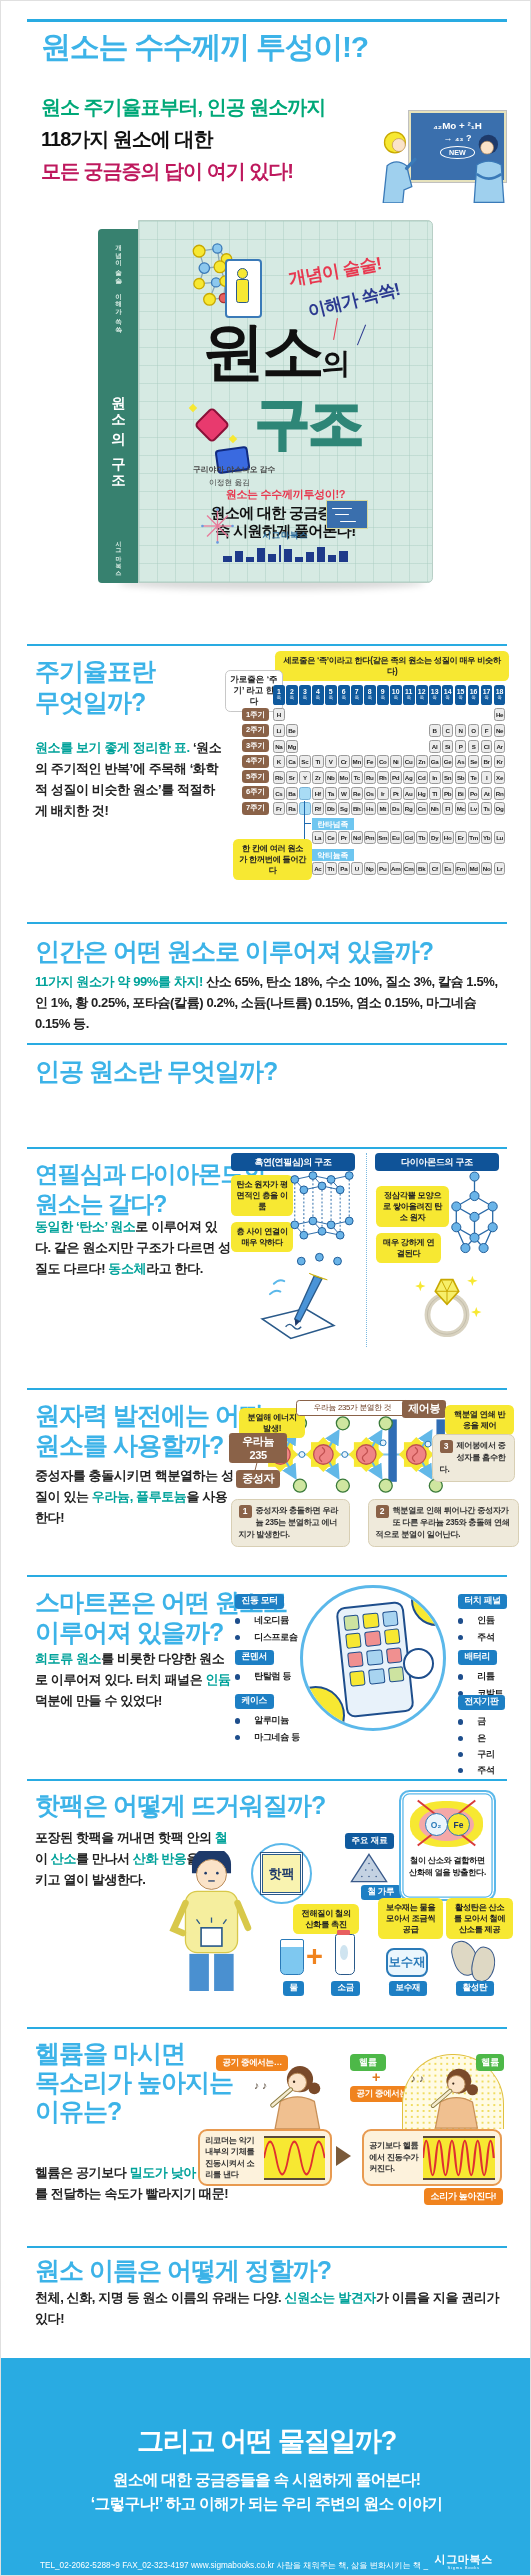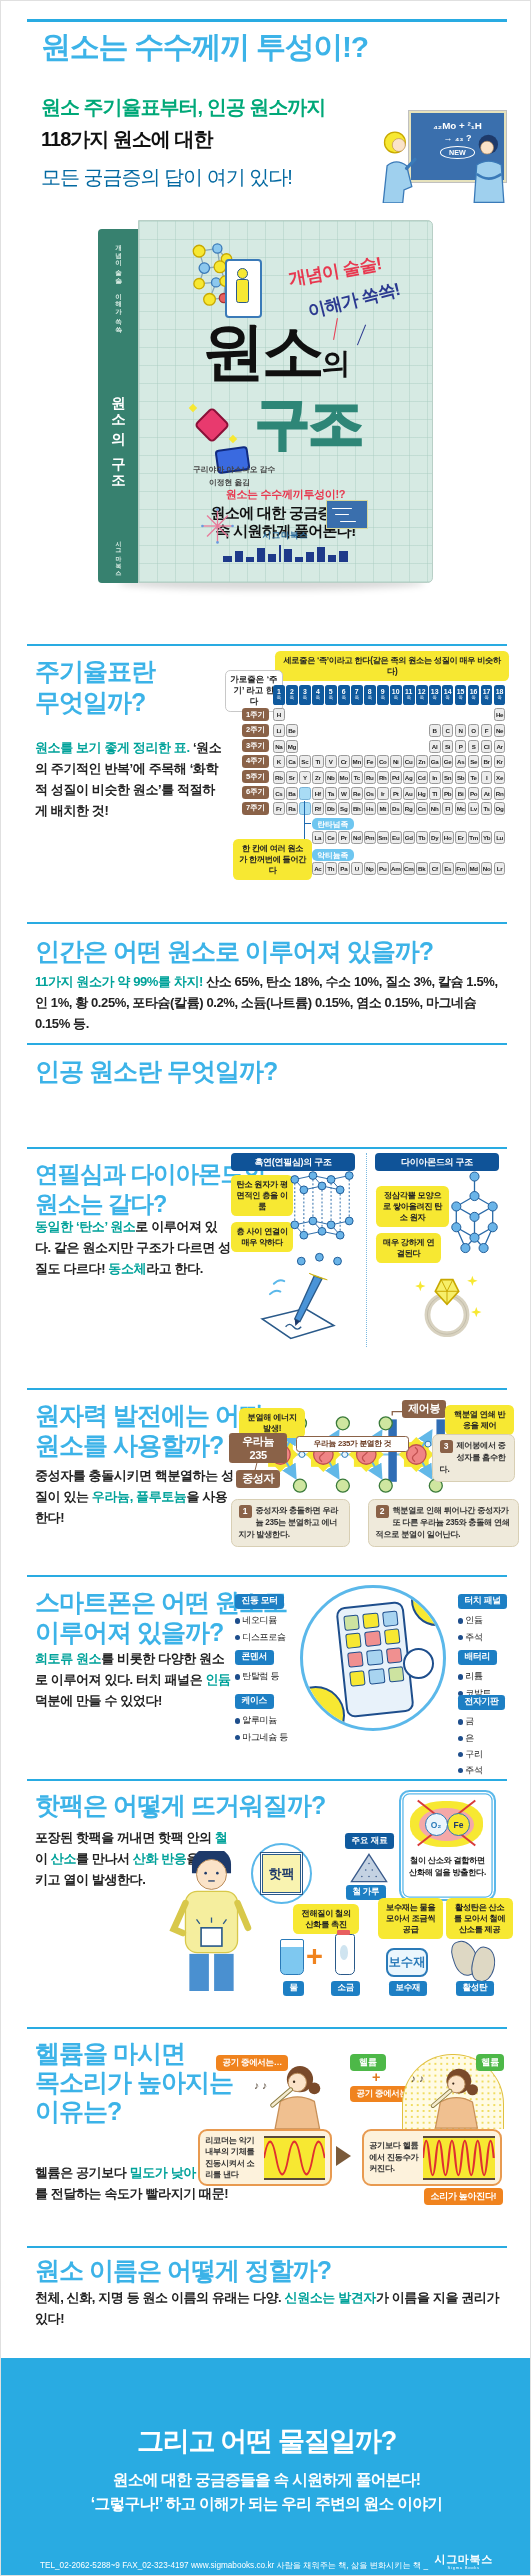--- a/index.html
+++ b/index.html
@@ -10,21 +10,21 @@
   .rule{position:absolute;left:26px;width:480px;height:2px;background:#29abe2;}
   .h{position:absolute;left:34px;font-size:25px;font-weight:800;color:#3cb3e8;
      letter-spacing:-1px;line-height:1.12;white-space:nowrap;}
   .body-txt{position:absolute;left:34px;font-size:13px;font-weight:600;color:#222;
      line-height:1.62;letter-spacing:-0.4px;}
   .tl{color:#00a29a;font-weight:800;}
   
   .hdr-title{position:absolute;left:40px;top:26px;font-size:30px;font-weight:800;color:#3cb3e8;letter-spacing:-1.3px;}
   .hdr-sub{position:absolute;left:40px;top:93px;font-size:20px;font-weight:800;color:#00a878;letter-spacing:-1px;}
   .hdr-b1{position:absolute;left:40px;top:125px;font-size:20px;font-weight:800;color:#111;letter-spacing:-1px;}
-  .hdr-b2{position:absolute;left:40px;top:157px;font-size:20px;font-weight:400;color:#0369a1;letter-spacing:-1px;margin-top:6px;}
+  .hdr-b2{position:absolute;left:40px;top:157px;font-size:20px;font-weight:700;color:#be185d;letter-spacing:-1px;}
   .board{position:absolute;left:408px;top:110px;width:93px;height:67px;background:#3a6fad;
          border:2px solid #e6e2bc;outline:0.7px solid #c0c0c0;color:#fff;text-align:center;}
   .board .l1{margin-top:6.5px;font-size:9.8px;font-weight:700;}
   .board .l2{margin-top:2.6px;font-size:9px;font-weight:700;}
   .board .new{display:inline-block;margin-top:3.3px;border:1.3px solid #fff;border-radius:50%;
               padding:0.7px 7.8px;font-size:7.2px;font-weight:700;}
   
   .book{position:absolute;left:97px;top:219px;width:339px;height:363px;}
   .book-shadow{position:absolute;left:19.6px;bottom:-6.5px;width:307px;height:13px;border-radius:50%;
                background:rgba(0,0,0,.15);filter:blur(3.3px);}
@@ -56,42 +56,42 @@
   .door .dp-head{position:absolute;left:9.8px;top:6.5px;width:9px;height:9px;border-radius:50%;
         background:#f7e832;border:1.3px solid #2a5a8a;}
   .door .dp-body{position:absolute;left:8.5px;top:18px;width:11.7px;height:22px;border-radius:2.6px;
         background:#f7e832;border:1.3px solid #2a5a8a;}
   .gem-pink{position:absolute;left:60px;top:191px;width:22px;height:22px;background:#e83a6e;
         border:2px solid #8a1038;border-radius:4.6px;transform:rotate(45deg);}
   .gem-blue{position:absolute;left:77px;top:227px;width:29px;height:19.6px;background:#3a6ae0;
         border:2px solid #102a80;border-radius:3.9px;transform:rotate(-8deg);}
   .spark{position:absolute;width:5.9px;height:5.9px;background:#f7e832;transform:rotate(45deg);}
   .cv-author{position:absolute;left:54px;top:243px;font-size:7.8px;font-weight:600;color:#444;}
-  .cv-trans{position:absolute;left:70px;top:256px;font-size:7.8px;font-weight:700;color:#444;}
+  .cv-trans{position:absolute;left:70px;top:256px;font-size:7.8px;font-weight:400;color:#444;}
   .cv-red{position:absolute;left:0;right:0;top:266px;text-align:center;font-size:11px;font-weight:800;color:#e8384f;letter-spacing:-0.3px;}
   .cv-p1{position:absolute;left:0;right:0;top:283px;text-align:center;font-size:15px;font-weight:800;color:#111;letter-spacing:-0.7px;}
   .cv-p2{position:absolute;left:0;right:0;top:301px;text-align:center;font-size:15px;font-weight:800;color:#111;letter-spacing:-0.7px;}
   .mini-board{position:absolute;left:187px;top:279px;width:40px;height:27px;background:#3a6fad;border:1.3px solid #d8d89a;}
   .mini-board i{position:absolute;background:#fff;height:1.3px;border-radius:1.3px;}
   .skyline{position:absolute;left:19.6px;right:19.6px;bottom:19.6px;height:17px;display:flex;align-items:flex-end;justify-content:center;gap:2.6px;}
   .skyline i{background:#1e3a8a;width:8.5px;display:block;}
   .skyline i:nth-child(1){height:6.5px}.skyline i:nth-child(2){height:11.7px}.skyline i:nth-child(3){height:5.2px}
   .skyline i:nth-child(4){height:14.4px}.skyline i:nth-child(5){height:8.5px}.skyline i:nth-child(6){width:2px;height:17px}
   .skyline i:nth-child(7){height:13px}.skyline i:nth-child(8){height:5.9px}.skyline i:nth-child(9){height:10.4px}
   .skyline i:nth-child(10){height:15.7px}.skyline i:nth-child(11){height:7.2px}.skyline i:nth-child(12){height:11.7px}
   .cv-pub{position:absolute;left:0;right:0;bottom:40px;text-align:center;font-size:8.5px;font-weight:800;color:#2a6a9a;letter-spacing:0.7px;}
   
   .ycall{position:absolute;background:#f7e832;border-radius:5.2px;padding:3.9px 5.2px;font-size:8.2px;
          font-weight:700;color:#222;text-align:center;line-height:1.35;letter-spacing:-0.3px;}
   .wcall{position:absolute;background:#fff;border:1.3px solid #c8c8c8;border-radius:5.2px;font-size:8.5px;
          font-weight:700;color:#222;text-align:center;padding:3.3px 3.9px;line-height:1.3;}
   .brown{position:absolute;background:#8a6248;color:#fff;font-size:11px;font-weight:700;
          padding:1.3px 5.2px;border-radius:3.3px;text-align:center;letter-spacing:-0.3px;}
   .brown-line{position:absolute;background:#fff;border:1.3px solid #8a6248;color:#6a3a20;font-size:7.8px;
-         font-weight:700;padding:1.3px 3.9px;border-radius:3.3px;text-align:center;letter-spacing:-0.3px;margin-top:36px;}
+         font-weight:400;padding:1.3px 3.9px;border-radius:3.3px;text-align:center;letter-spacing:-0.3px;}
   .beige{position:absolute;background:#efeadb;border:0.7px solid #d8cfb4;border-radius:6.5px;
          padding:5.2px 6.5px;font-size:8.2px;font-weight:600;color:#333;line-height:1.45;letter-spacing:-0.3px;}
   .step-num{display:inline-block;width:13px;height:13px;background:#8a6248;color:#fff;border-radius:2.6px;
          text-align:center;line-height:13px;font-weight:800;margin-right:3.9px;float:left;font-size:8.5px;}
   .bbadge{position:absolute;background:#1d7fc4;color:#fff;font-size:8.5px;font-weight:700;
          padding:1.3px 6.5px;border-radius:3.3px;letter-spacing:-0.3px;}
   .navybadge{position:absolute;background:#0f5a9e;color:#fff;font-size:8.5px;font-weight:700;
          padding:2px 6.5px;border-radius:3.3px;}
   .obadge{position:absolute;background:#f0831e;color:#fff;font-weight:700;border-radius:3.9px;
          padding:2px 6.5px;font-size:8.5px;letter-spacing:-0.3px;}
@@ -106,32 +106,32 @@
   .pt-row{position:absolute;left:272px;display:flex;gap:1.3px;}
   .pt-cell{width:11.7px;height:13px;background:#ececec;border:0.7px solid #9a9a9a;border-radius:2.6px;
            box-sizing:border-box;display:flex;align-items:center;justify-content:center;
            font-size:6.2px;font-weight:700;color:#222;letter-spacing:-0.3px;}
   .pt-cell:empty{visibility:hidden;}
   .row-f .pt-cell:nth-child(3){visibility:visible;background:#a9dcf5;border-color:#78b2d6;}
   .pt-plabels{position:absolute;left:241px;top:707px;display:flex;flex-direction:column;gap:2.6px;}
   .pt-plabel{width:27px;height:13px;background:#8a6248;border-radius:3.3px;color:#fff;font-size:7.5px;
              font-weight:700;display:flex;align-items:center;justify-content:center;}
   .f-badge{position:absolute;background:#6ec6f0;color:#fff;font-size:7.8px;font-weight:700;
-           padding:0.7px 5.2px;border-radius:5px;}
+           padding:0.7px 5.2px;border-radius:0;}
   .pt-link{position:absolute;background:#1e6ab0;}
   
   .panel-h{position:absolute;background:#0f5398;color:#fff;font-size:9px;font-weight:700;
            text-align:center;border-radius:3.9px;padding:2.6px 0;letter-spacing:-0.3px;}
   .vdots{position:absolute;border-left:1.3px dotted #7ab8e0;}
   
   .sp-group{position:absolute;width:85px;}
   .sp-badge{display:inline-block;background:#1d7fc4;color:#fff;font-size:8.8px;font-weight:700;
             padding:1.3px 6.5px;border-radius:3.3px;margin-bottom:2.6px;letter-spacing:-0.3px;}
   .sp-items{list-style:none;margin:0;padding:0;}
-  .sp-items li{display:flex;align-items:center;gap:2px;font-size:9px;font-weight:400;color:#222;margin:3.3px 0;letter-spacing:-0.3px;}
+  .sp-items li{display:flex;align-items:center;gap:14px;font-size:9px;font-weight:700;color:#222;margin:3.3px 0;letter-spacing:-0.3px;}
   .dot{width:5.2px;height:5.2px;border-radius:50%;background:#1e4e8c;flex:none;}
   .sp-circle{position:absolute;left:299px;top:1584px;width:146px;height:146px;border:3.3px solid #5bb8ea;
              border-radius:50%;background:#fff;overflow:hidden;box-sizing:border-box;}
   .phone{position:absolute;left:38px;top:15.7px;width:68px;height:111px;background:#e8f2fa;
          border:2.6px solid #1e4e8c;border-radius:9px;transform:rotate(-6deg);
          padding:6.5px 5.2px;box-sizing:border-box;display:grid;grid-template-columns:repeat(3,1fr);
          gap:3.9px;align-content:start;}
   .phone i{display:block;height:13px;border:1.3px solid #1e4e8c;border-radius:2.6px;}
   .phone i:nth-child(1){background:#cde3a0}.phone i:nth-child(2){background:#f7e832}.phone i:nth-child(3){background:#a8d4f0}
   .phone i:nth-child(4){background:#f7e832}.phone i:nth-child(5){background:#f09090}.phone i:nth-child(6){background:#f7e832}
@@ -909,21 +909,21 @@
     <polygon points="29,2 56,44 2,44" fill="#c4d2e2" stroke="#3a5a8a" stroke-width="2"></polygon>
     <g fill="#3a5a8a">
         <circle cx="29" cy="16" r="1.2"></circle>
         <circle cx="24" cy="26" r="1.2"></circle>
         <circle cx="34" cy="26" r="1.2"></circle>
         <circle cx="18" cy="36" r="1.2"></circle>
         <circle cx="29" cy="36" r="1.2"></circle>
         <circle cx="40" cy="36" r="1.2"></circle>
       </g>
   </svg>
-  <div class="bbadge" style="left:345px;top:1884px">철 가루</div>
+  <div class="bbadge" style="left:360px;top:1884px">철 가루</div>
 
   <div class="ox-panel">
     <div class="cloud-y"></div>
     <div class="cloud-p"></div>
     <i class="xline" style="transform:rotate(38deg)"></i>
     <i class="xline" style="transform:rotate(-38deg)"></i>
     <div class="ox-o2">O₂</div>
     <div class="ox-fe">Fe</div>
     <div class="ox-note">철이 산소와 결합하면 산화해 열을 방출한다.</div>
   </div>

